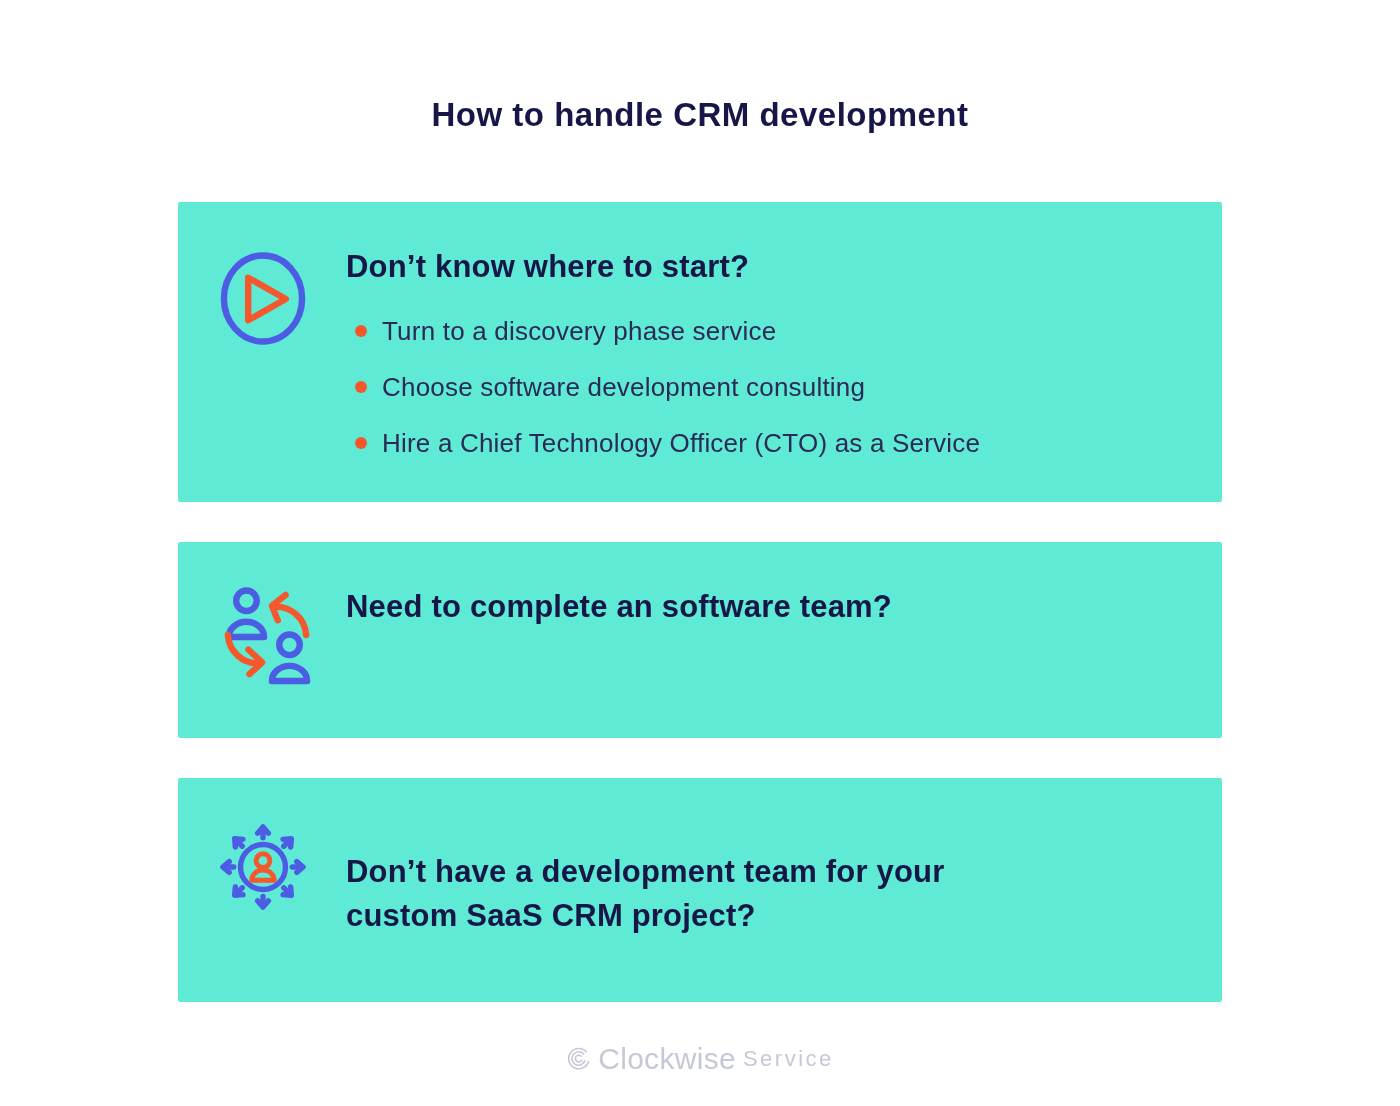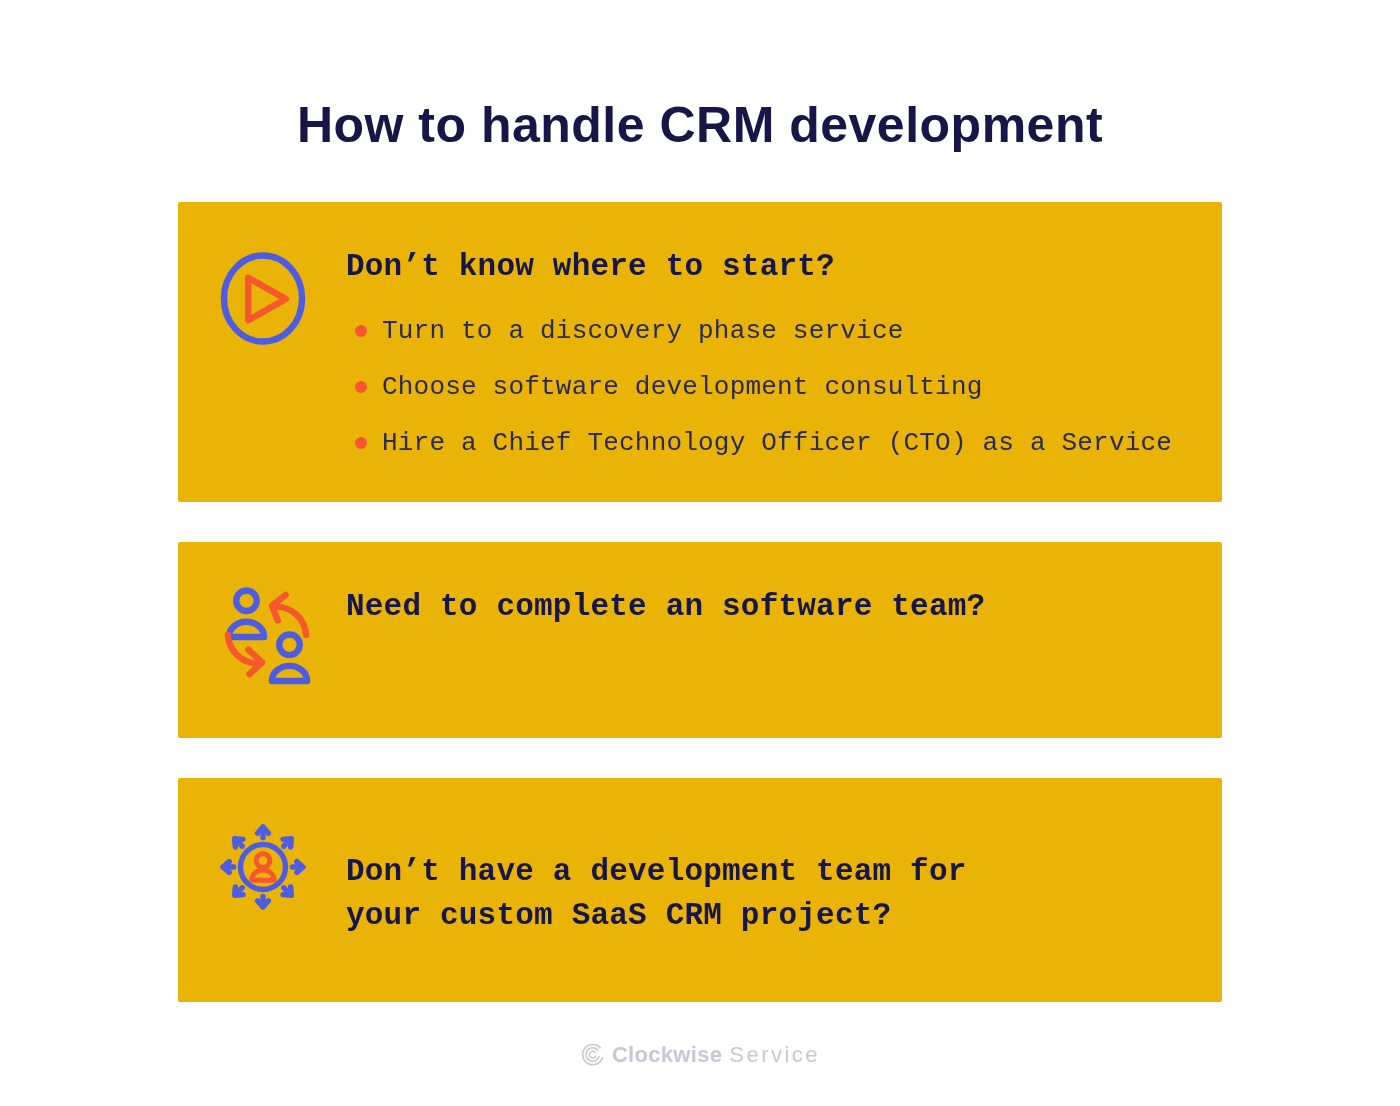--- a/index.html
+++ b/index.html
@@ -2,26 +2,26 @@
 <html><head>
 <meta charset="utf-8">
 <style>
   html,body{margin:0;padding:0;}
   body{
     width:1400px;height:1106px;position:relative;background:#ffffff;
     font-family:"Liberation Sans", sans-serif;overflow:hidden;
   }
   .title{
     position:absolute;top:96px;left:0;width:1400px;margin:0;
-    text-align:center;font-size:50px;font-weight:700;color:#171747;
+    text-align:center;font-size:33px;font-weight:700;color:#171747;
     letter-spacing:0.5px;
   }
   .card{
     position:absolute;left:178px;width:1044px;
-    background:#eab308;border-radius:2px;font-family:Liberation Mono, monospace;
+    background:#5eead4;border-radius:2px;
   }
   .card-1{top:202px;height:300px;}
   .card-2{top:542px;height:196px;}
   .card-3{top:778px;height:224px;}
   .card-icon{position:absolute;display:block;}
   .icon-play{left:42px;top:50px;}
   .icon-swap{left:44px;top:43px;}
   .icon-outsource{left:41px;top:44px;}
   .card-heading{
     position:absolute;left:168px;margin:0;
@@ -40,21 +40,21 @@
   }
   .bullet-text{
     font-size:26px;color:#2a2a55;letter-spacing:0.2px;white-space:nowrap;
   }
   .brand{
     position:absolute;top:1042px;left:0;width:1400px;
     display:flex;align-items:center;justify-content:center;gap:7px;
     color:#c6c8d6;
   }
   .brand-mark{display:block;line-height:0;}
-  .brand-bold{font-size:22px;font-weight:700;letter-spacing:0.3px;}
+  .brand-bold{font-size:30px;font-weight:400;letter-spacing:0.3px;}
   .brand-light{font-size:22px;font-weight:400;letter-spacing:2.5px;}
 </style>
 </head>
 <body>
 
 <h1 class="title">How to handle CRM development</h1>
 
 <section class="card card-1">
   <span class="card-icon icon-play">
     <svg viewBox="0 0 86 94" width="86" height="93">

